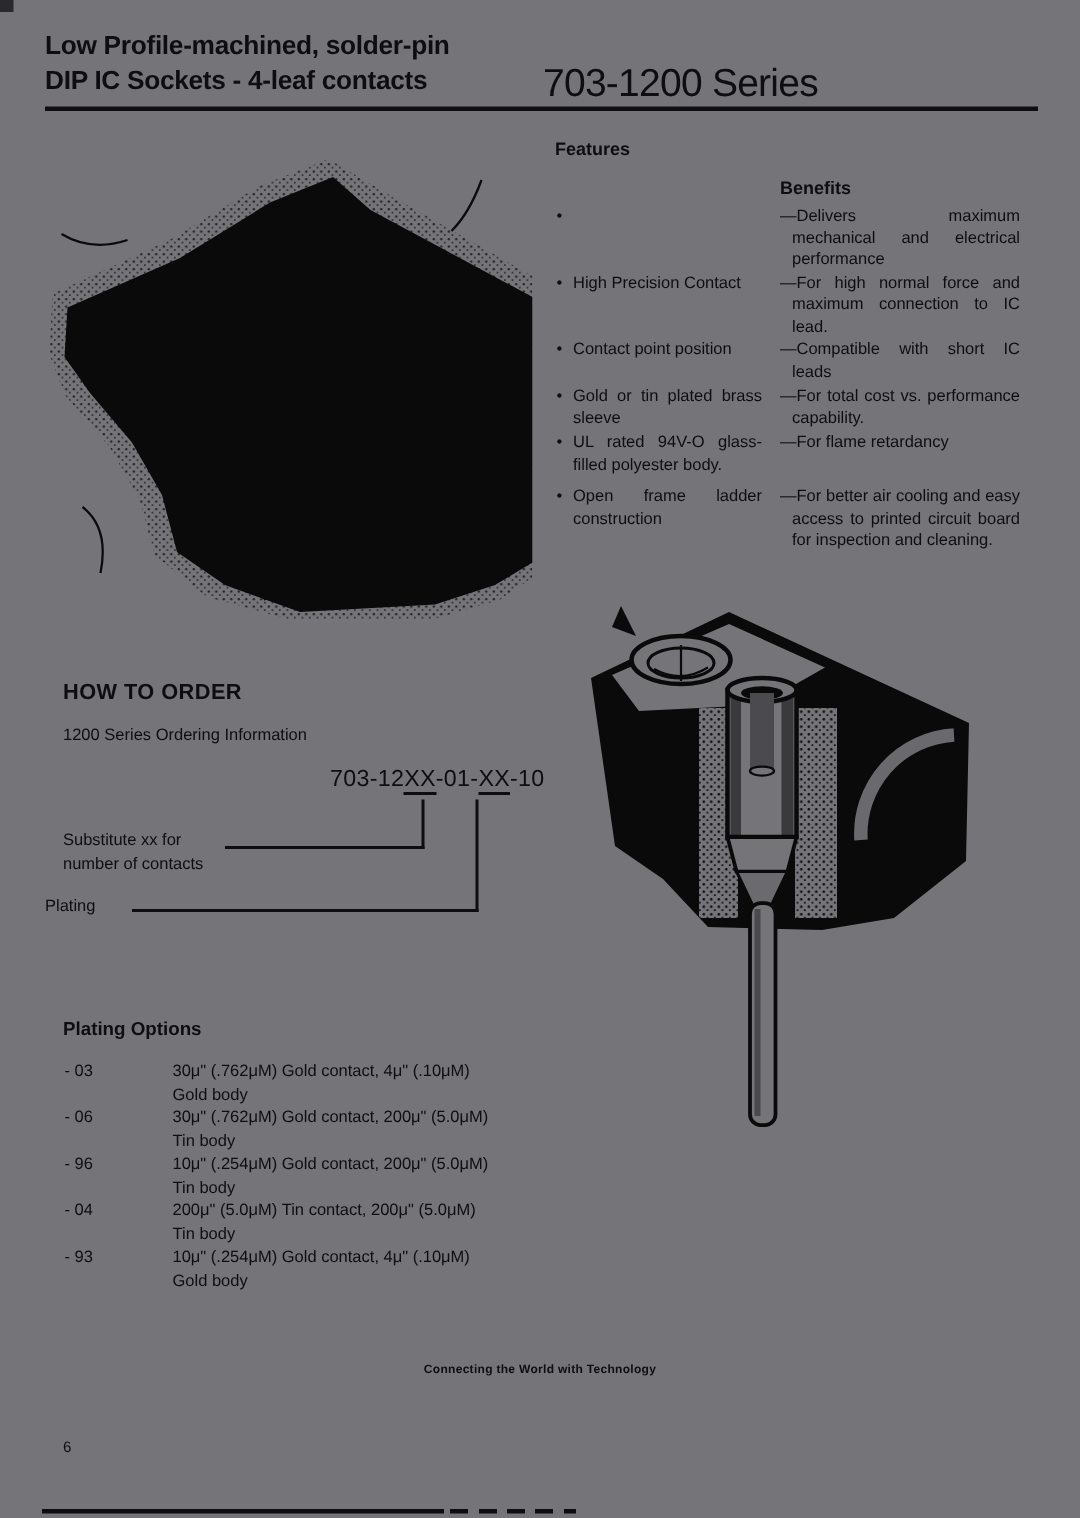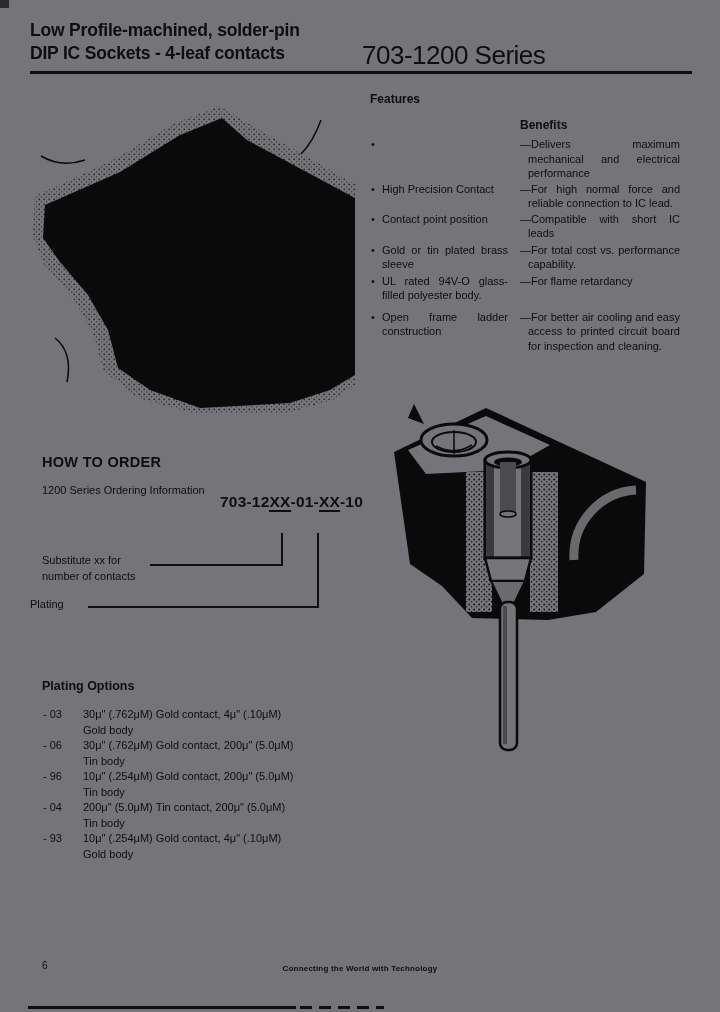--- a/index.html
+++ b/index.html
@@ -31,40 +31,40 @@
   .bcell p{margin:0;width:152px;padding-left:8px;text-indent:-8px;font-size:11px;line-height:14.5px;text-align:justify;}
   .mb1{margin-bottom:1px;} .mb2{margin-bottom:2px;} .mb7{margin-bottom:7px;}
 
   
   .photo1{left:33px;top:98px;}
   .photo2{left:388px;top:388px;}
 
   
   .hto-head{left:42px;top:454px;font-size:14.5px;font-weight:bold;letter-spacing:.3px;}
   .hto-sub{left:42px;top:484px;font-size:11px;text-align:right;}
-  .pn{left:220px;top:493px;font-size:15.5px;font-weight:bold;letter-spacing:.2px;white-space:nowrap;}
+  .pn{left:220px;top:511px;font-size:15.5px;font-weight:normal;letter-spacing:.2px;white-space:nowrap;}
   .pn .xx{border-bottom:2px solid #0e0e10;}
   .ln{background:#0e0e10;}
   .vline1{left:281px;top:533px;width:2px;height:33px;}
   .hline1{left:150px;top:564px;width:133px;height:2px;}
   .vline2{left:317px;top:533px;width:2px;height:75px;}
   .hline2{left:88px;top:606px;width:231px;height:2px;}
   .co-contacts{left:42px;top:553px;font-size:11px;line-height:15.5px;}
   .co-plating{left:30px;top:598px;font-size:11px;}
 
   
   .po-head{left:42px;top:679px;font-size:12.5px;font-weight:bold;}
   .po-list{left:43px;top:707px;font-size:11px;line-height:15.5px;}
-  .opt{display:flex;height:31px;}
+  .opt{display:flex;height:31px;gap:32px;}
   .opt .code{width:28px;white-space:nowrap;}
   .opt .dsc{margin-left:12px;}
 
   
   .pgnum{left:42px;top:960px;font-size:10px;}
-  .tagline{left:0;top:964px;width:720px;text-align:center;font-size:8px;font-weight:bold;letter-spacing:.2px;}
+  .tagline{left:0;top:908px;width:720px;text-align:center;font-size:8px;font-weight:bold;letter-spacing:.2px;}
   .botbar{left:28px;top:1006px;width:268px;height:3px;background:#0e0e10;}
   .botbar-dash{left:300px;top:1006px;width:84px;height:3px;
     background:repeating-linear-gradient(90deg,#0e0e10 0 12px,transparent 12px 19px);}
   .corner-dot{left:0;top:0;width:9px;height:8px;background:#2a2a2d;}
 </style>
 </head>
 <body>
 
 <div class="abs corner-dot"></div>
 
@@ -102,21 +102,21 @@
       </div>
     <div class="bcell">
         <p><span>—</span><span>Delivers maximum mechanical and electrical performance</span></p>
       </div>
   </div>
   <div class="fb-row mb1">
     <div class="fcell">
         <p><span class="bullet">•</span><span>High Precision Contact</span></p>
       </div>
     <div class="bcell">
-        <p><span>—</span><span>For high normal force and reliable connection to IC lead.</span></p>
+        <p><span>—</span><span>For high normal force and maximum connection to IC lead.</span></p>
       </div>
   </div>
   <div class="fb-row mb2">
     <div class="fcell">
         <p><span class="bullet">•</span><span>Contact point position</span></p>
       </div>
     <div class="bcell">
         <p><span>—</span><span>Compatible with short IC leads</span></p>
       </div>
   </div>

